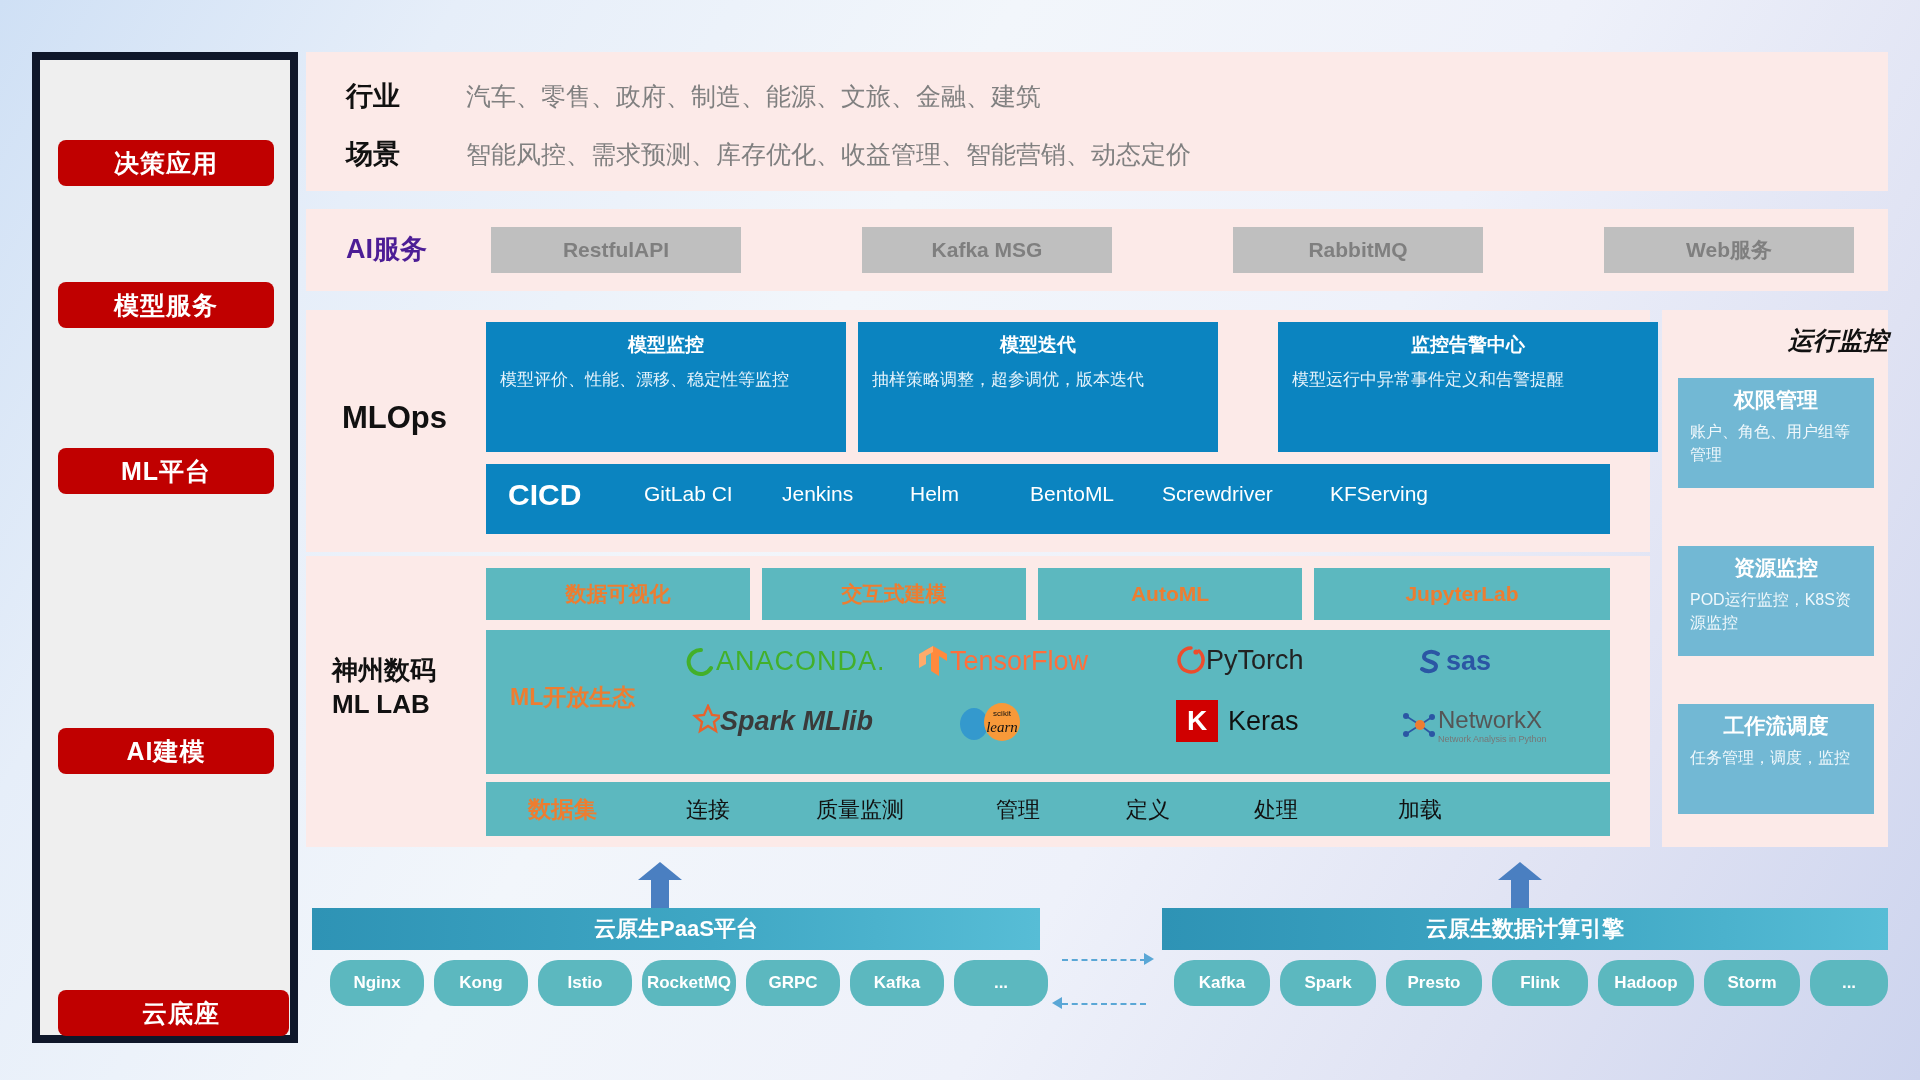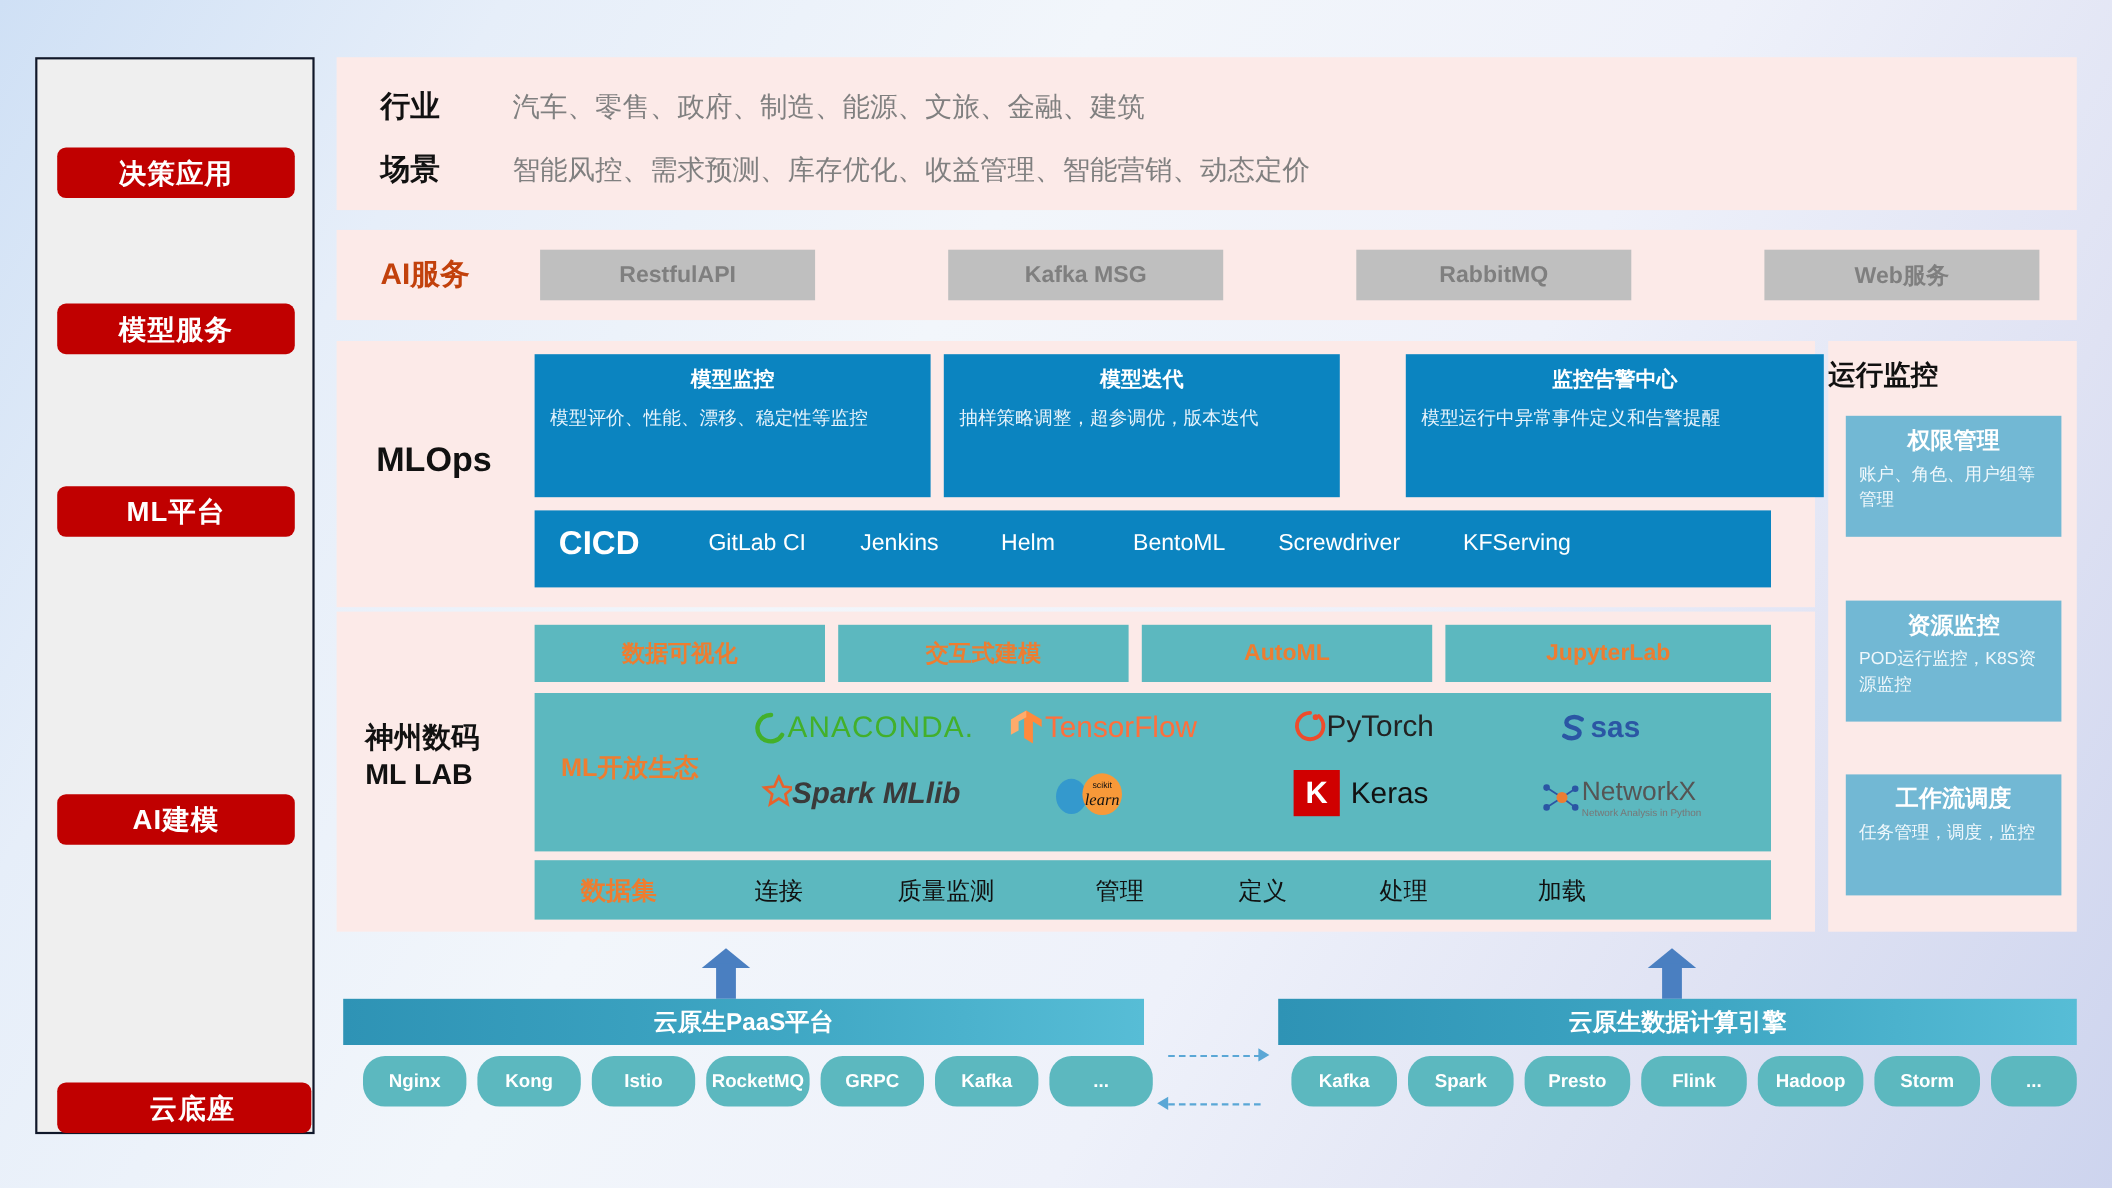--- a/index.html
+++ b/index.html
@@ -5,21 +5,21 @@
   html,body{margin:0;padding:0;}
   body{
     width:1920px;height:1080px;overflow:hidden;
     font-family:"Liberation Sans","DejaVu Sans",sans-serif;
     background:linear-gradient(120deg,#cfe0f5 0%,#e6eef9 18%,#f2f6fb 40%,#eef1fa 62%,#dfe2f3 82%,#cdd4ee 100%);
     position:relative;
   }
   
   #left-rail{
     position:absolute;left:32px;top:52px;width:250px;height:975px;
-    background:#efefef;border:2px solid #0f172a;
+    background:#efefef;border:8px solid #0f172a;
   }
   .layer-chip{
     position:absolute;left:18px;width:216px;height:46px;border-radius:8px;
     background:#c00000;color:#fff;font-size:25px;font-weight:bold;
     display:flex;align-items:center;justify-content:center;letter-spacing:1px;
   }
   #chip-0{top:80px;} #chip-1{top:222px;} #chip-2{top:388px;}
   #chip-3{top:668px;} #chip-4{top:930px;padding-left:15px;}
 
   
@@ -29,21 +29,21 @@
   
   #row-industry{left:306px;top:52px;width:1582px;height:139px;}
   .ind-line{position:absolute;display:flex;align-items:center;}
   .ind-label{width:120px;font-size:27px;font-weight:bold;color:#111;}
   .ind-value{font-size:25px;color:#808080;white-space:nowrap;}
   #ind-row-0{left:40px;top:26px;}
   #ind-row-1{left:40px;top:84px;}
 
   
   #row-aiservice{left:306px;top:209px;width:1582px;height:82px;}
-  #ai-label{position:absolute;left:40px;top:22px;font-size:27px;font-weight:bold;color:#c2410c;}
+  #ai-label{position:absolute;left:40px;top:22px;font-size:27px;font-weight:bold;color:#4c1d95;}
   .ai-box{
     position:absolute;top:18px;height:46px;background:#bfbfbf;color:#7f7f7f;
     font-size:21px;font-weight:bold;display:flex;align-items:center;justify-content:center;
   }
   #ai-box-0{left:185px;width:250px;}
   #ai-box-1{left:556px;width:250px;}
   #ai-box-2{left:927px;width:250px;}
   #ai-box-3{left:1298px;width:250px;}
 
   
@@ -93,22 +93,22 @@
 
   #data-band{position:absolute;left:180px;top:226px;width:1124px;height:54px;background:#5cb8bf;}
   #data-band .ds-title{
     position:absolute;left:42px;top:12px;font-size:23px;font-weight:bold;color:#ed7d31;
   }
   .ds-item{position:absolute;top:13px;font-size:22px;color:#111;}
 
   
   #row-monitor{left:1662px;top:310px;width:226px;height:537px;}
   #monitor-title{
-    position:absolute;left:0;right:0;top:14px;text-align:left;
-    font-size:25px;font-weight:bold;color:#111;
+    position:absolute;left:0;right:0;top:14px;text-align:right;
+    font-size:25px;font-weight:bold;color:#111;font-style:italic;
   }
   .mon-card{
     position:absolute;left:16px;width:196px;background:#72b8d4;color:#fff;
     box-sizing:border-box;padding:8px 12px;
   }
   .mon-card .t{font-size:21px;font-weight:bold;text-align:center;margin-bottom:6px;}
   .mon-card .d{font-size:16px;line-height:1.45;color:#f0f8fc;}
   #mon-0{top:68px;height:110px;}
   #mon-1{top:236px;height:110px;}
   #mon-2{top:394px;height:110px;}

